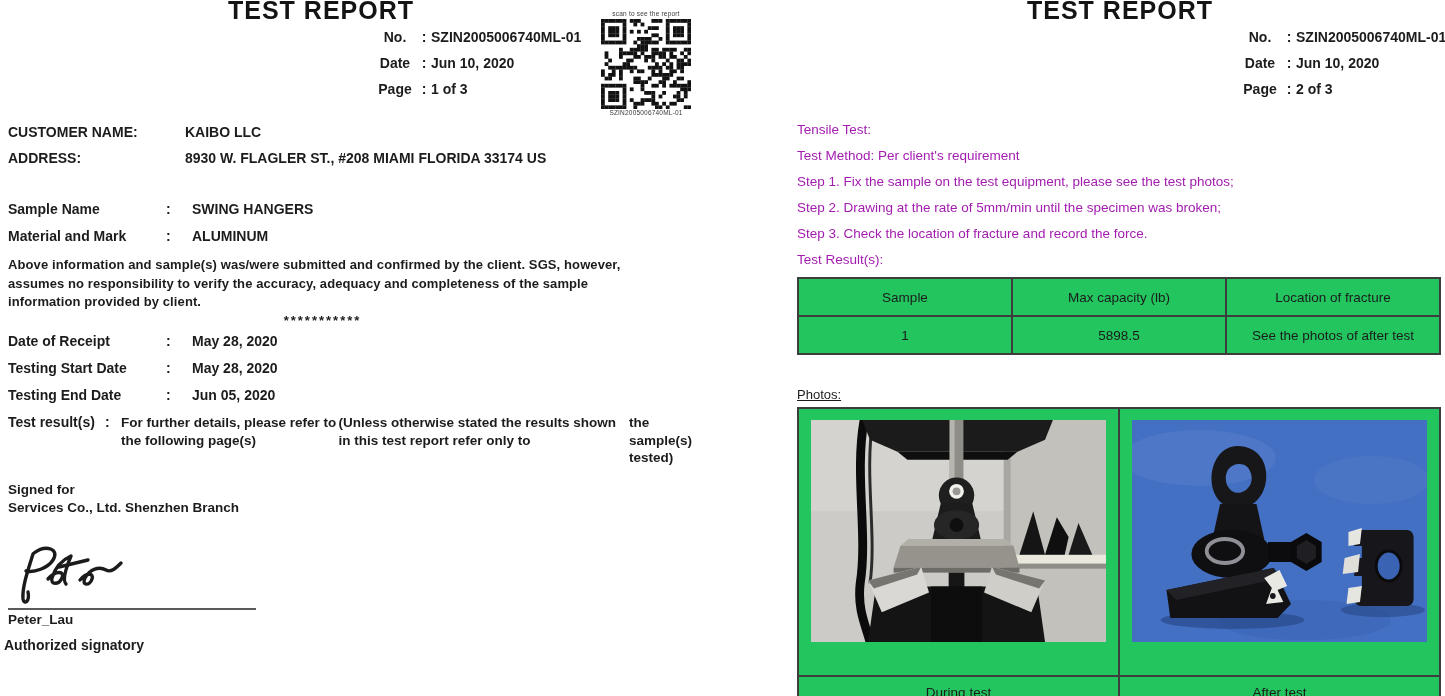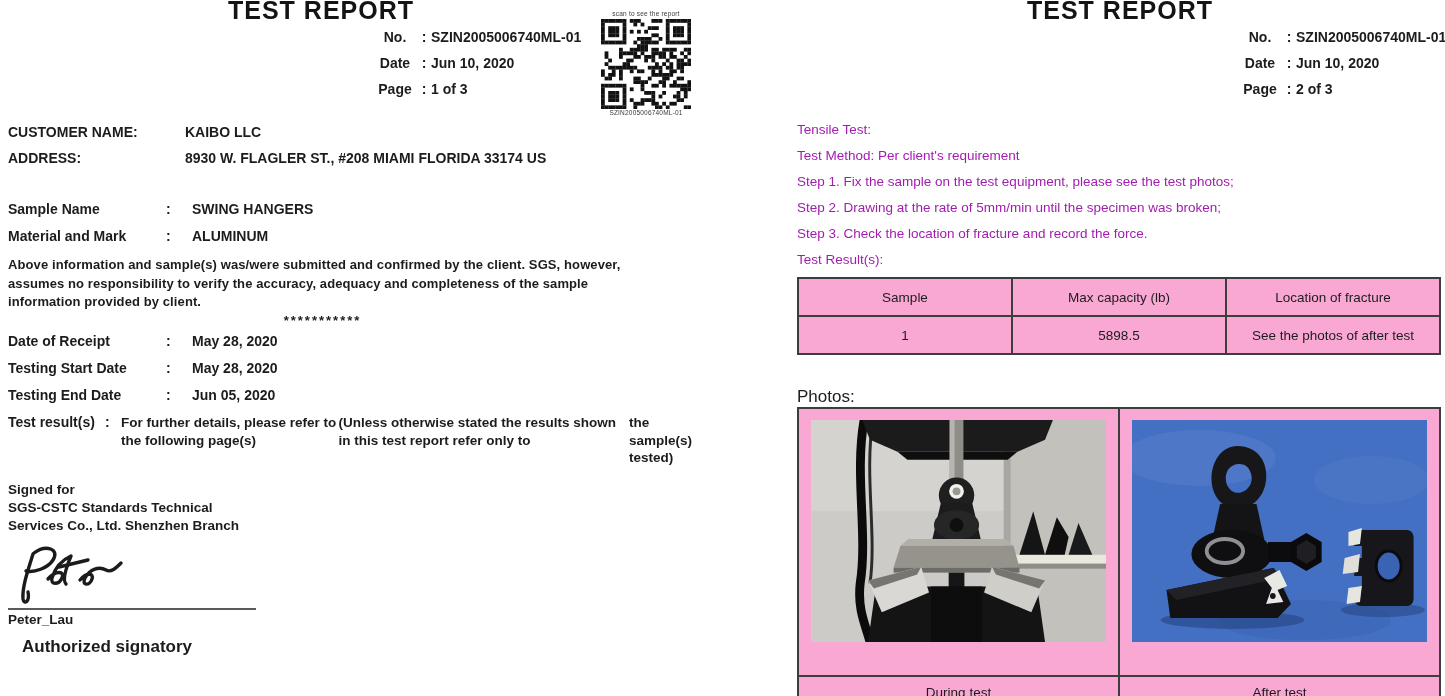--- a/index.html
+++ b/index.html
@@ -37,29 +37,29 @@
   .disclaimer{position:absolute;left:8px;top:256px;font-size:13px;font-weight:bold;
     line-height:18.5px;white-space:nowrap;letter-spacing:0.1px;}
   .stars{position:absolute;left:0;top:313px;width:645px;text-align:center;
     font-size:13px;font-weight:bold;letter-spacing:2px;}
 
   .tr-lines{display:flex;flex-direction:row;line-height:17.5px;font-size:13.5px;white-space:normal;}
   .signed{position:absolute;left:8px;top:481px;font-size:13.5px;font-weight:bold;line-height:18px;}
   .sig-svg{position:absolute;left:2px;top:543px;}
   .sig-line{position:absolute;left:8px;top:608px;width:248px;border-top:2px solid #5a5a5a;}
   .sig-name{position:absolute;left:8px;top:612px;font-size:13.5px;font-weight:bold;}
-  .sig-title{position:absolute;left:22px;top:637px;font-size:17px;font-weight:bold;}
+  .sig-title{position:absolute;left:4px;top:637px;font-size:14px;font-weight:bold;}
 
   .bodyline{position:absolute;left:7px;font-size:13.5px;color:#a21caf;white-space:nowrap;}
 
-  table{border-collapse:collapse;table-layout:fixed;background:#f9a8d4;}
+  table{border-collapse:collapse;table-layout:fixed;background:#22c55e;}
   .results-table{position:absolute;left:7px;top:277px;width:644px;}
   .results-table td{border:2px solid #3d3d3d;height:36px;text-align:center;
     font-size:13.5px;color:#1c1c1c;padding:0 4px;}
-  .photos-label{position:absolute;left:7px;top:387px;font-size:17px;}
+  .photos-label{position:absolute;left:7px;top:387px;font-size:13px;text-decoration:underline;}
   .photos-table{position:absolute;left:7px;top:407px;width:644px;}
   .photos-table td{border:2px solid #3d3d3d;}
   .photo-cell{height:244px;padding:11px 12px;vertical-align:top;}
   .caption-cell{height:30px;text-align:center;font-size:13.5px;padding:0;}
   .photo-svg{width:100%;height:222px;display:block;}
 </style>
 </head>
 <body>
 
 <div class="page" id="p1">
@@ -431,21 +431,20 @@
     <span class="col26">:</span>
     <span class="tr-lines">
       <span>For further details, please refer to the following page(s)</span>
       <span>(Unless otherwise stated the results shown in this test report refer only to</span>
       <span>the sample(s) tested)</span>
     </span>
   </div>
 
   <div class="signed">
     <div>Signed for</div>
-    <div>SGS-CSTC Standards Technical</div>
     <div>Services Co., Ltd. Shenzhen Branch</div>
   </div>
 
   <svg class="sig-svg" width="210" height="64" viewBox="0 0 210 64">
     <g fill="none" stroke="#1b1b1b" stroke-width="3.4" stroke-linecap="round" stroke-linejoin="round">
       <path d="M32 10 C44 1 58 6 51 17 C46 25 32 30 24 28"></path>
       <path d="M31 11 C26 27 20 44 21 56 C22 62 28 59 26 49"></path>
       <path d="M46 36 C54 27 63 28 60 35 C57 42 48 42 50 35 C53 25 60 17 69 13 C64 25 60 37 64 41"></path>
       <path d="M57 24 L86 17"></path>
       <path d="M78 37 C84 30 92 29 90 36 C88 43 79 43 83 35 C88 26 97 23 104 27 C109 30 114 25 119 20"></path>

